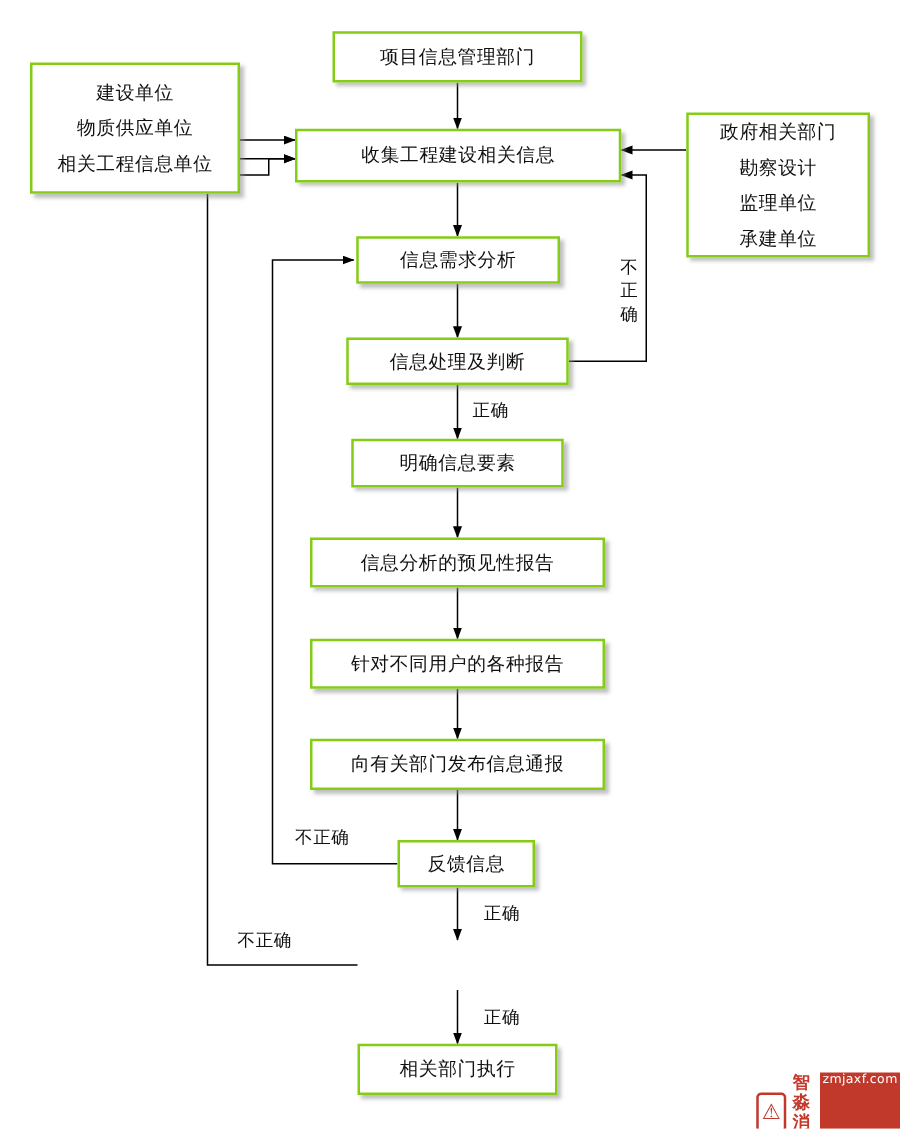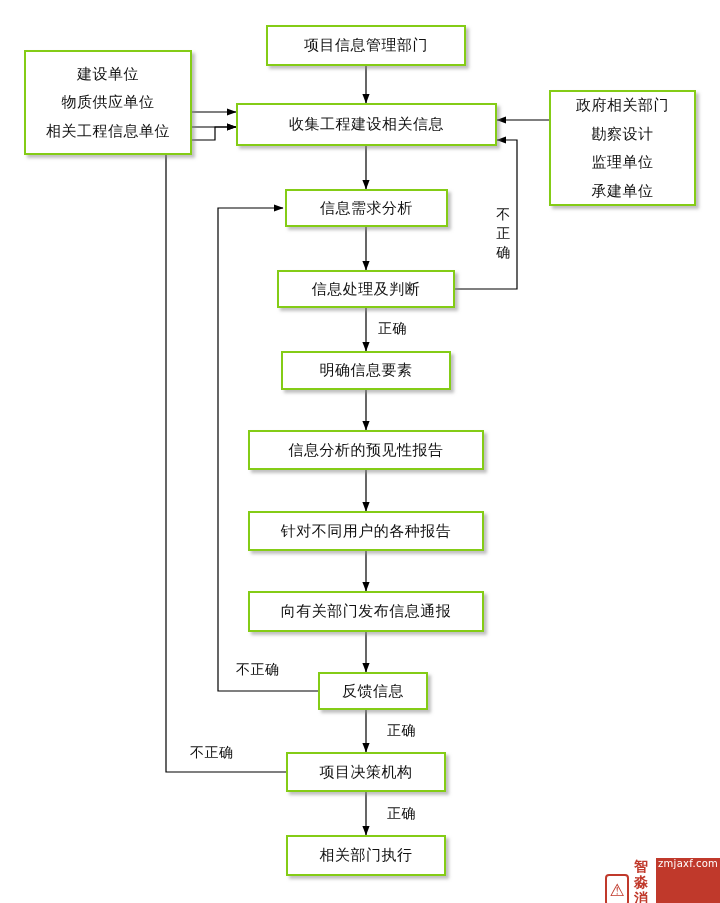--- a/index.html
+++ b/index.html
@@ -181,23 +181,20 @@
   </div>
 
   <div class="node" style="left:248px; top:591px; width:236px; height:41px;">
     <span class="line">向有关部门发布信息通报</span>
   </div>
 
   <div class="node" style="left:318px; top:672px; width:110px; height:38px;">
     <span class="line">反馈信息</span>
   </div>
 
-  <div class="node" style="left:286px; top:752px; width:160px; height:40px;">
-    <span class="line">项目决策机构</span>
-  </div>
 
   <div class="node" style="left:286px; top:835px; width:160px; height:41px;">
     <span class="line">相关部门执行</span>
   </div>
 
   <div class="edge-label vertical" style="left:496px; top:205px;">不正确</div>
   <div class="edge-label" style="left:378px; top:320px;">正确</div>
   <div class="edge-label" style="left:236px; top:661px;">不正确</div>
   <div class="edge-label" style="left:387px; top:722px;">正确</div>
   <div class="edge-label" style="left:190px; top:744px;">不正确</div>

